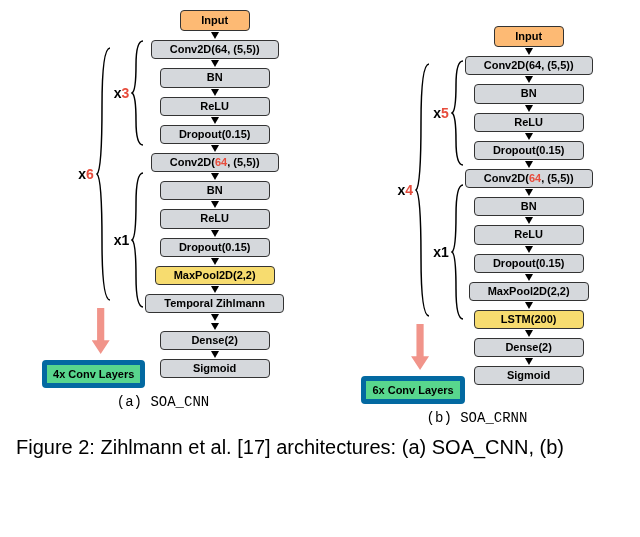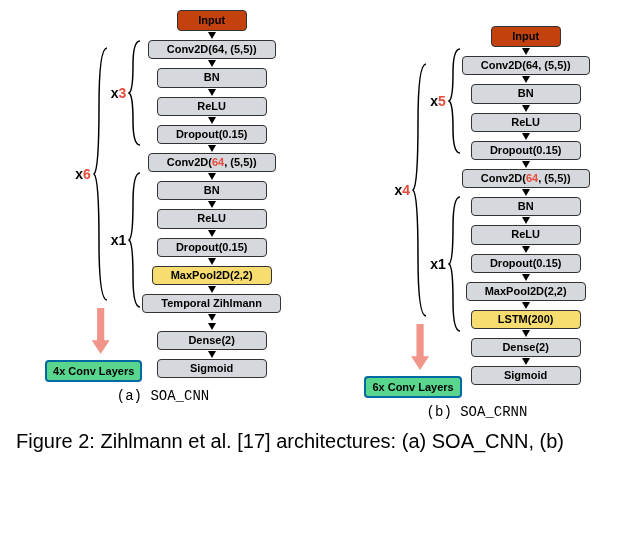--- a/index.html
+++ b/index.html
@@ -27,24 +27,24 @@
     text-align: center;
     padding: 2px 18px;
     font-weight: bold;
     font-size: 11px;
     white-space: nowrap;
     min-width: 110px;
     box-sizing: border-box;
     margin: 0;
     line-height: 1.2;
   }
-  .input-box { background: #c2410c; min-width: 70px; padding: 3px 14px; }
+  .input-box { background: #fdba74; min-width: 70px; padding: 3px 14px; }
   .gray-box  { background: #d5d8dc; }
   .yellow-box{ background: #f7dc6f; }
-  .green-box { background: #58d68d; border-radius: 4px; padding: 3px 6px; font-weight: bold; font-size: 11px; border:2px solid #0369a1;}
+  .green-box { background: #58d68d; border-radius: 4px; padding: 3px 6px; font-weight: bold; font-size: 11px; border:5px solid #0369a1;}
   .arrow {
     width: 0; height: 0;
     border-left: 4px solid transparent;
     border-right: 4px solid transparent;
     border-top: 7px solid #000;
     margin: 1px 0;
   }
   .brace-wrap {
     display: flex;
     align-items: center;
@@ -159,21 +159,21 @@
 
   <div class="col" style="flex:1">
     <div style="height:16px"></div>
     <div class="block-row" style="align-items:stretch">
       <div class="annot-stack" style="justify-content:flex-start;padding-top:36px">
         <div class="brace-wrap" style="height:256px">
           <span class="mult"><span>x</span><span class="red">4</span></span>
           <svg width="16" height="256">
               <path d="M14 2 Q6 2 6 60 Q6 124 1 128 Q6 132 6 196 Q6 254 14 254" fill="none" stroke="#000" stroke-width="1.5"></path>
             </svg>
-          <div class="col" style="gap:16px">
+          <div class="col" style="gap:4px">
             <div class="brace-wrap" style="height:108px">
               <span class="mult"><span>x</span><span class="red">5</span></span>
               <svg width="14" height="108">
                   <path d="M12 2 Q5 2 5 26 Q5 52 1 54 Q5 56 5 82 Q5 106 12 106" fill="none" stroke="#000" stroke-width="1.5"></path>
                 </svg>
             </div>
             <div style="height:8px"></div>
             <div class="brace-wrap" style="height:138px">
               <span class="mult"><span>x</span><span>1</span></span>
               <svg width="14" height="138">

